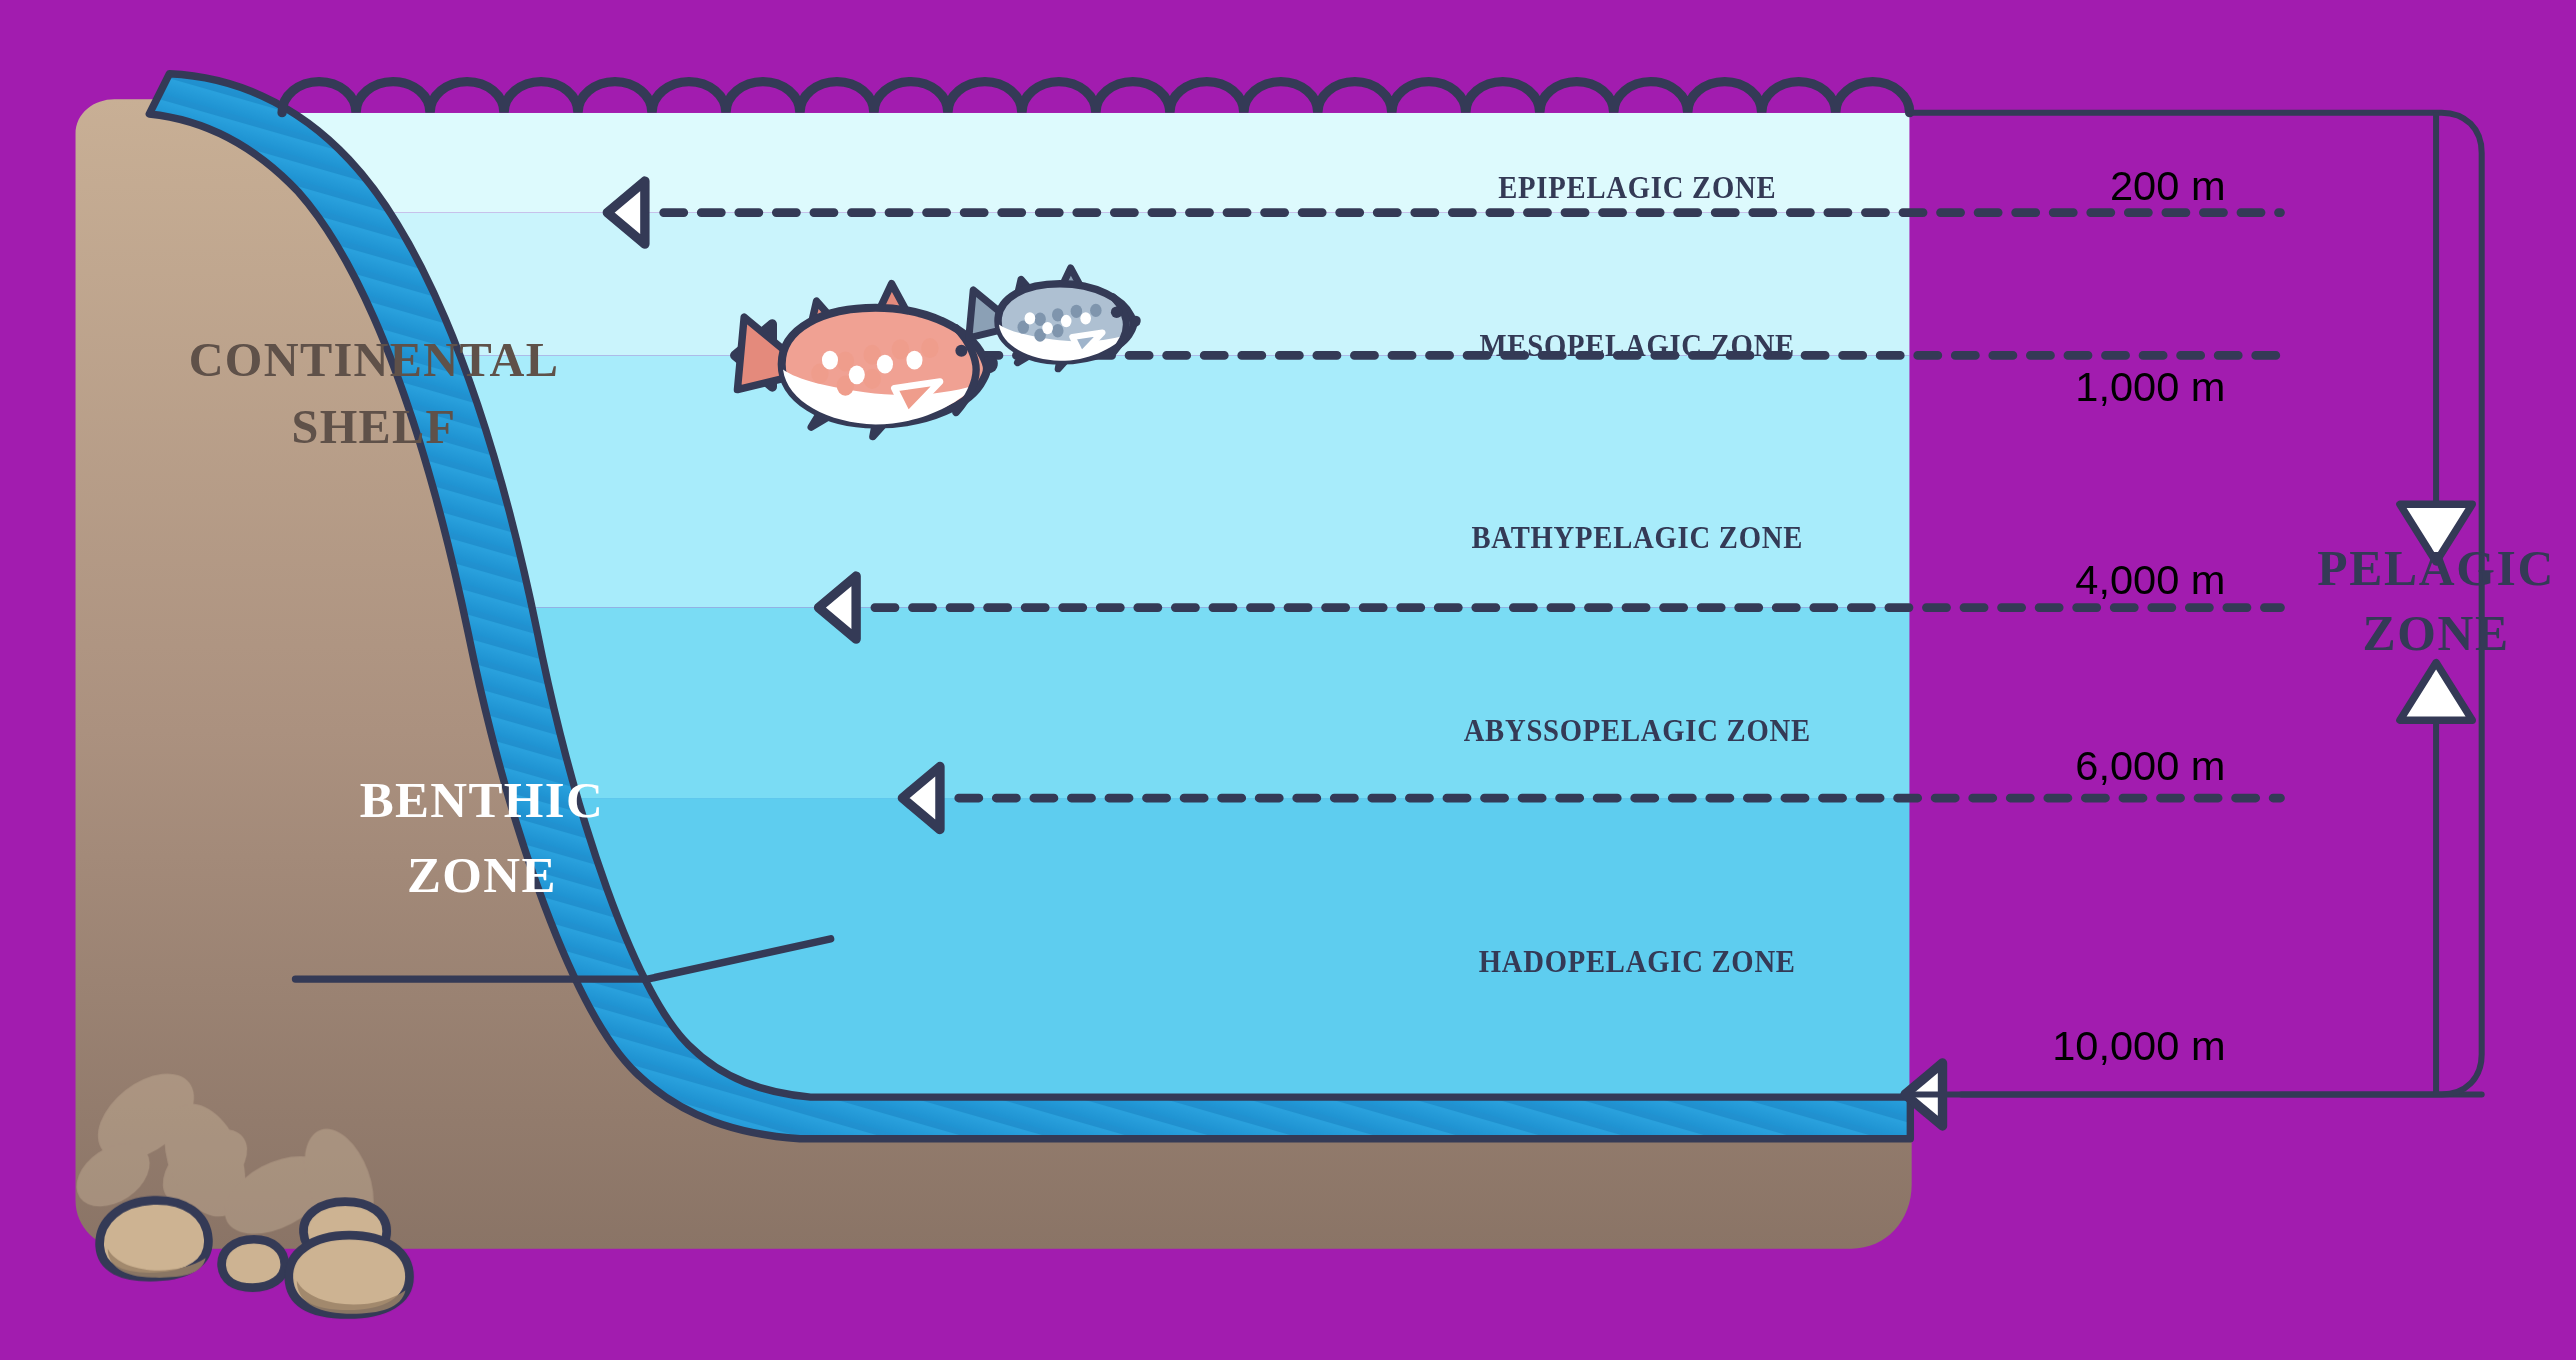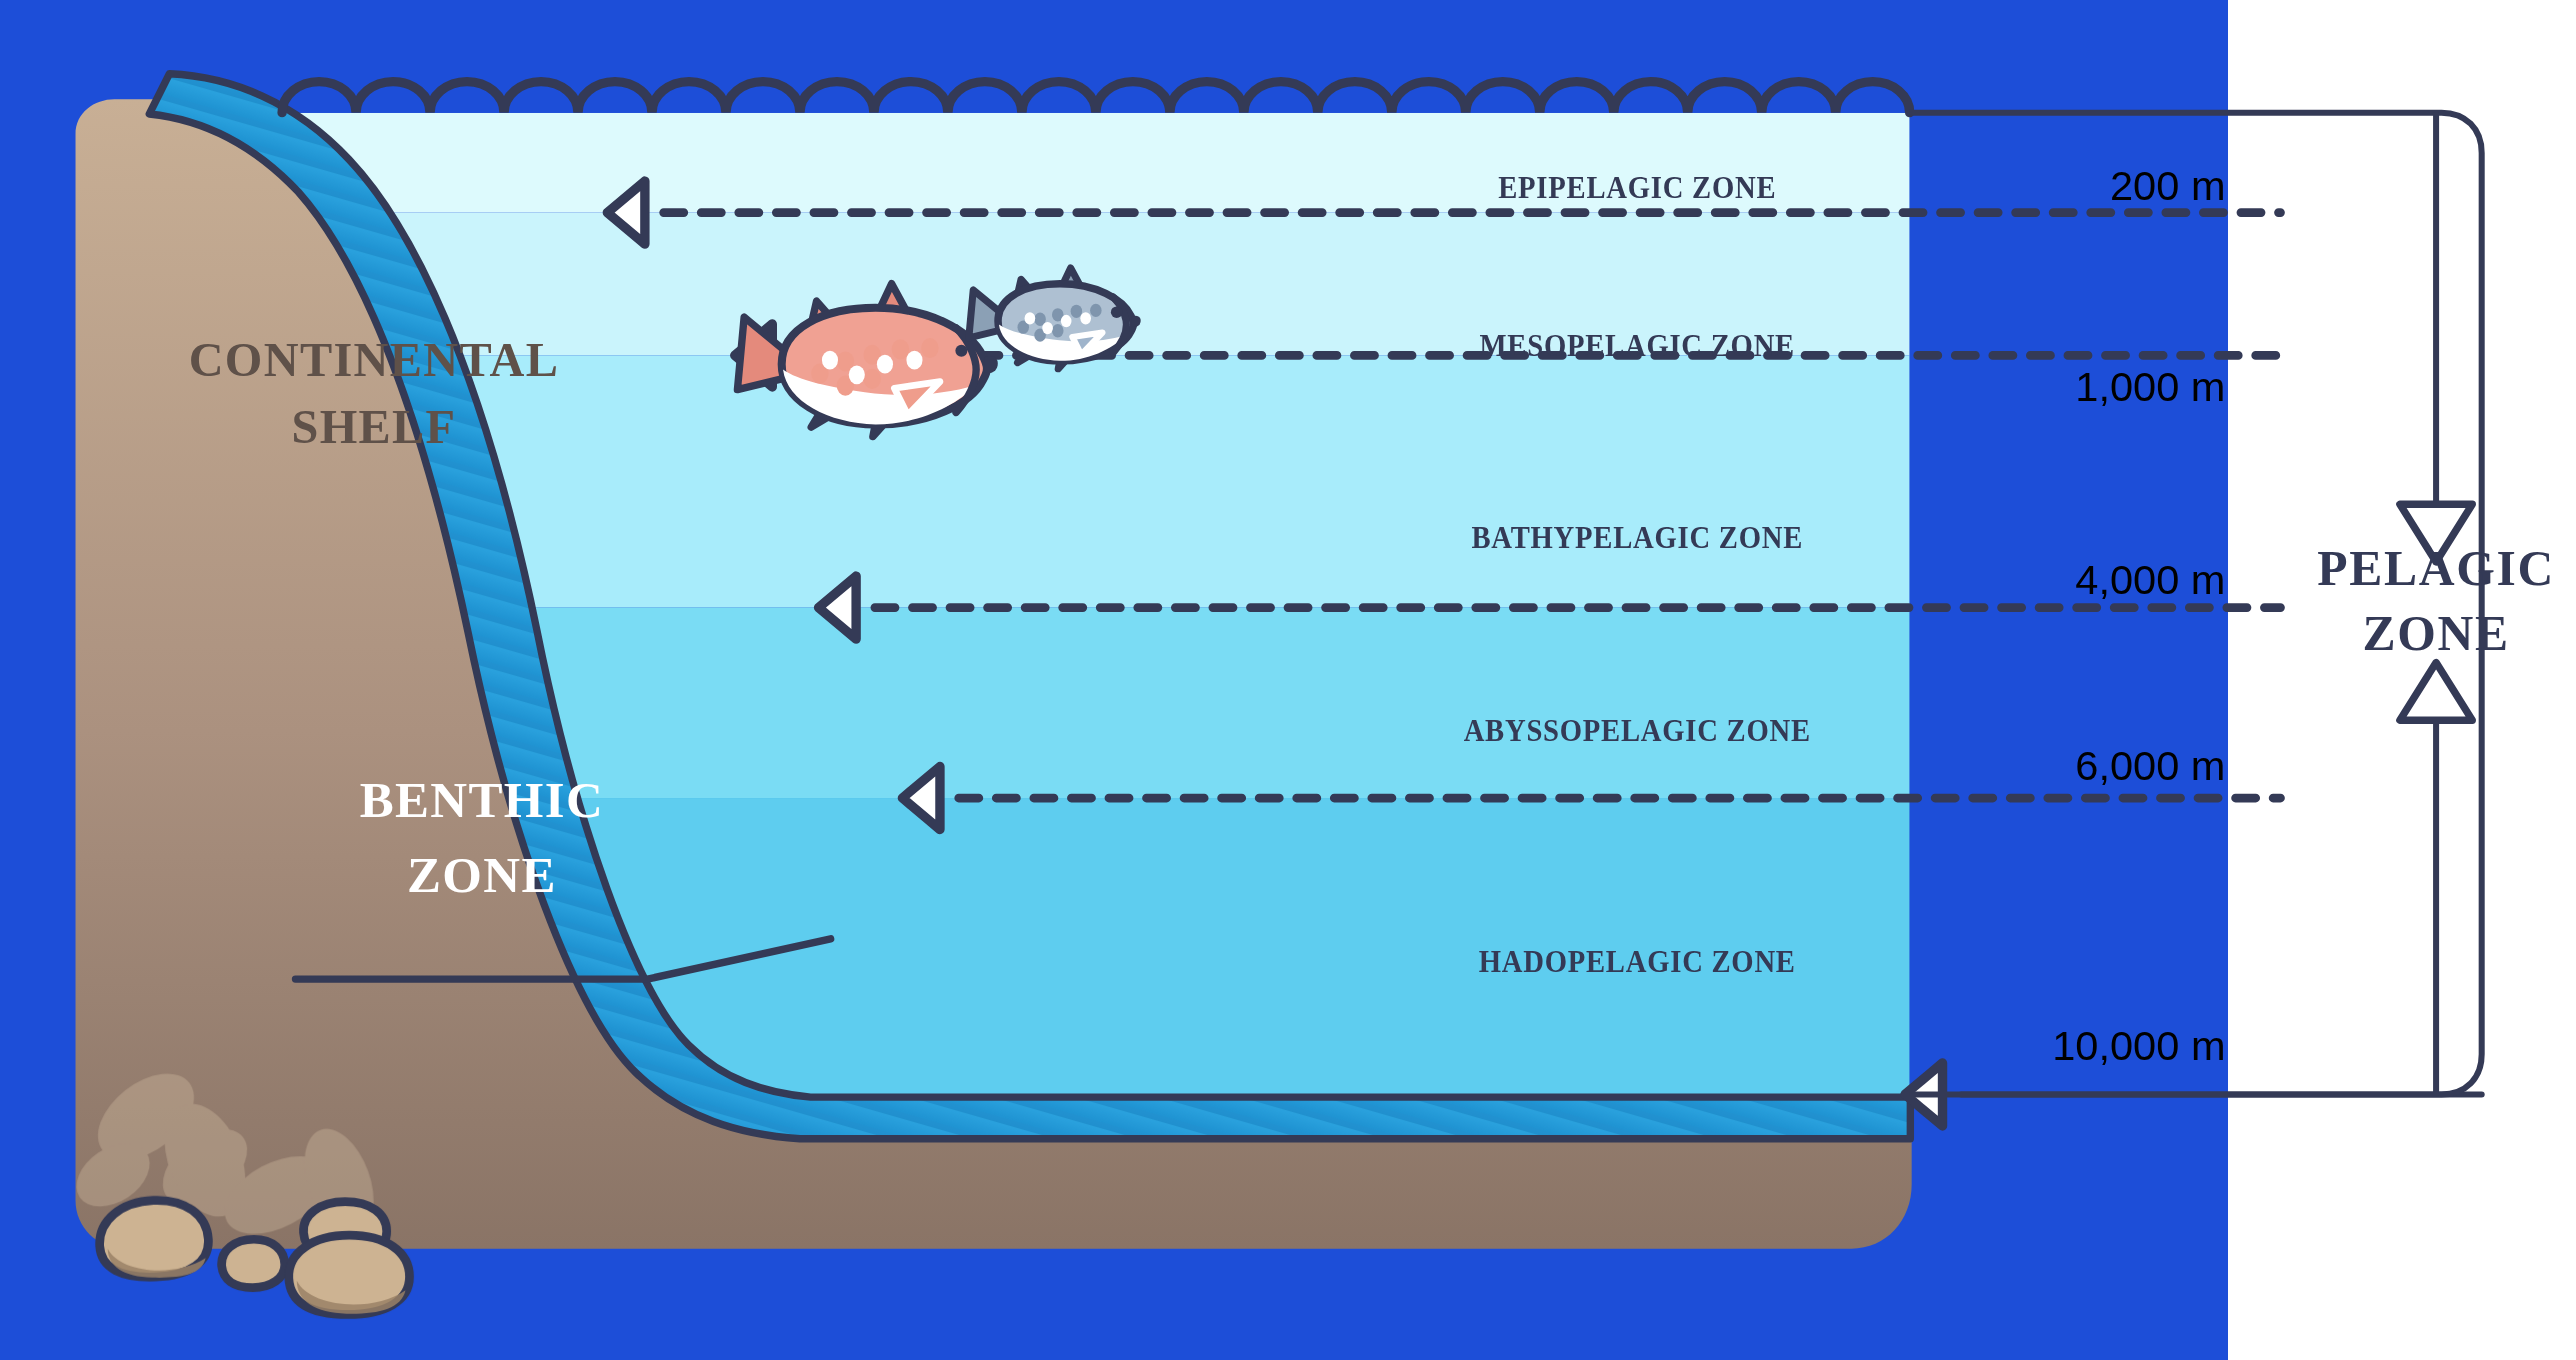--- a/index.html
+++ b/index.html
@@ -1,18 +1,18 @@
 <!DOCTYPE html>
 <html style="font-size:10.7px"><head>
 <meta charset="utf-8">
 <style>
   html,body{margin:0;padding:0;background:#ffffff;}
   body{width:2576px;height:1360px;overflow:hidden;
        font-family:"Liberation Serif",serif;}
-  #stage{position:relative;width:2228px;height:1360px;background:#1d4ed8;text-align:right;}
+  #stage{position:relative;width:2576px;height:1360px;background:#a21caf;text-align:right;}
   svg#diagram{position:absolute;left:0;top:0;width:2576px;height:1360px;display:block;}
 
   .zone-label{
     font-family:"Liberation Serif",serif;
     font-weight:700;
     font-size:46px;
     letter-spacing:1.2px;
     fill:#343a56;
     text-anchor:middle;
     transform:scaleX(0.93);

